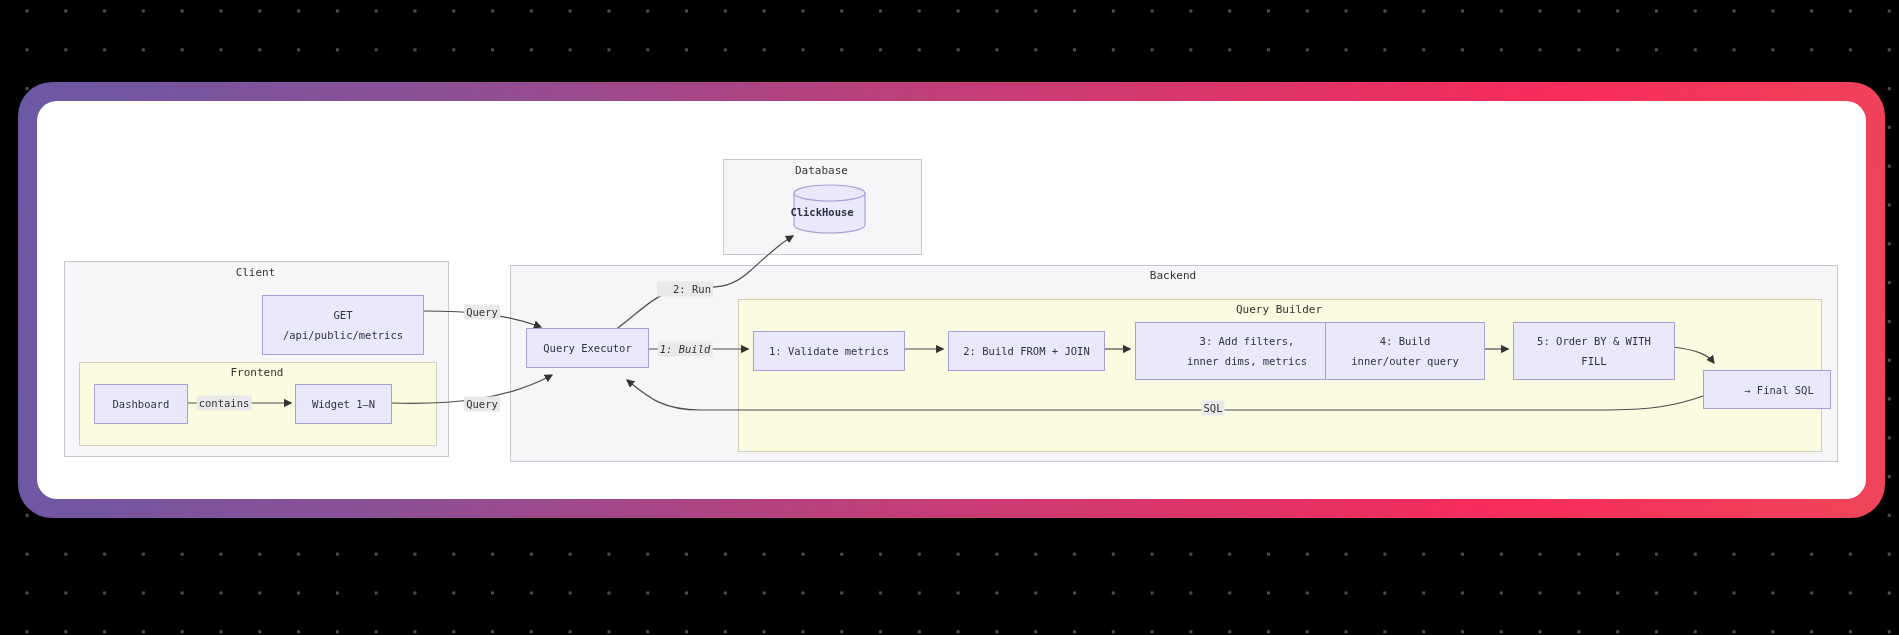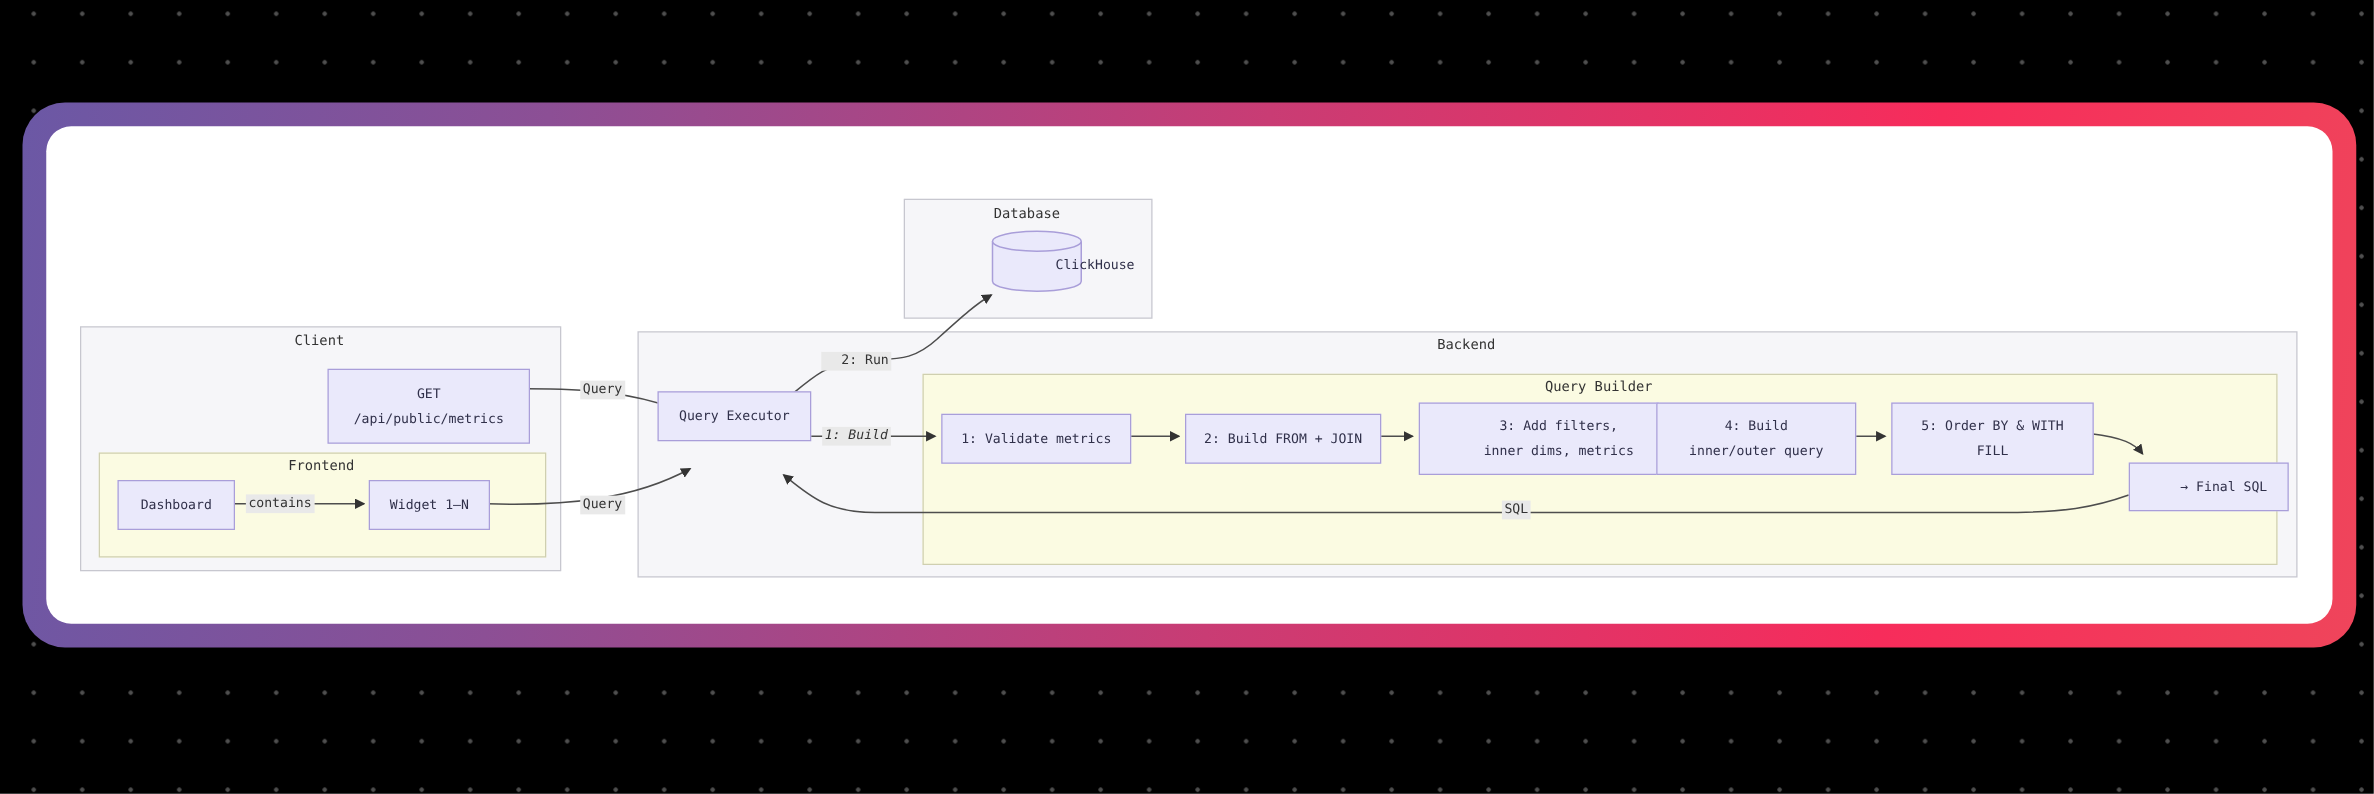--- a/index.html
+++ b/index.html
@@ -87,36 +87,36 @@
 
     <path d="M 1703 396 C 1675 406, 1652 410, 1600 410 L 700 410 C 662 410, 648 397, 627 380" marker-end="url(#arrow)"></path>
   </g>
 
   <g>
     <path d="M 794 193 L 794 225 A 35.5 8 0 0 0 865 225 L 865 193" fill="#eae9fb" stroke="#a99ed9" stroke-width="1.2"></path>
     <ellipse cx="829.5" cy="193" rx="35.5" ry="8" fill="#eae9fb" stroke="#a99ed9" stroke-width="1.2"></ellipse>
   </g>
 </svg>
 
-<div class="cyl-label" style="left:834px;top:206px;width:84px;">ClickHouse</div>
+<div class="cyl-label" style="left:780px;top:206px;width:84px;font-weight:bold;">ClickHouse</div>
 
 <div class="node" style="left:262px;top:284px;width:160px;height:58px;margin-top:11px;">
   <span>GET</span>
   <span>/api/public/metrics</span>
 </div>
 
 <div class="node" style="left:94px;top:384px;width:92px;height:38px;">
   <span>Dashboard</span>
 </div>
 
 <div class="node" style="left:295px;top:384px;width:95px;height:38px;">
   <span>Widget 1–N</span>
 </div>
 
-<div class="node" style="left:526px;top:313px;width:121px;height:38px;text-align:right;">
+<div class="node" style="left:526px;top:328px;width:121px;height:38px;text-align:right;">
   <span>Query Executor</span>
 </div>
 
 <div class="node" style="left:753px;top:331px;width:150px;height:38px;">
   <span>1: Validate metrics</span>
 </div>
 
 <div class="node" style="left:948px;top:331px;width:155px;height:38px;">
   <span>2: Build FROM + JOIN</span>
 </div>

